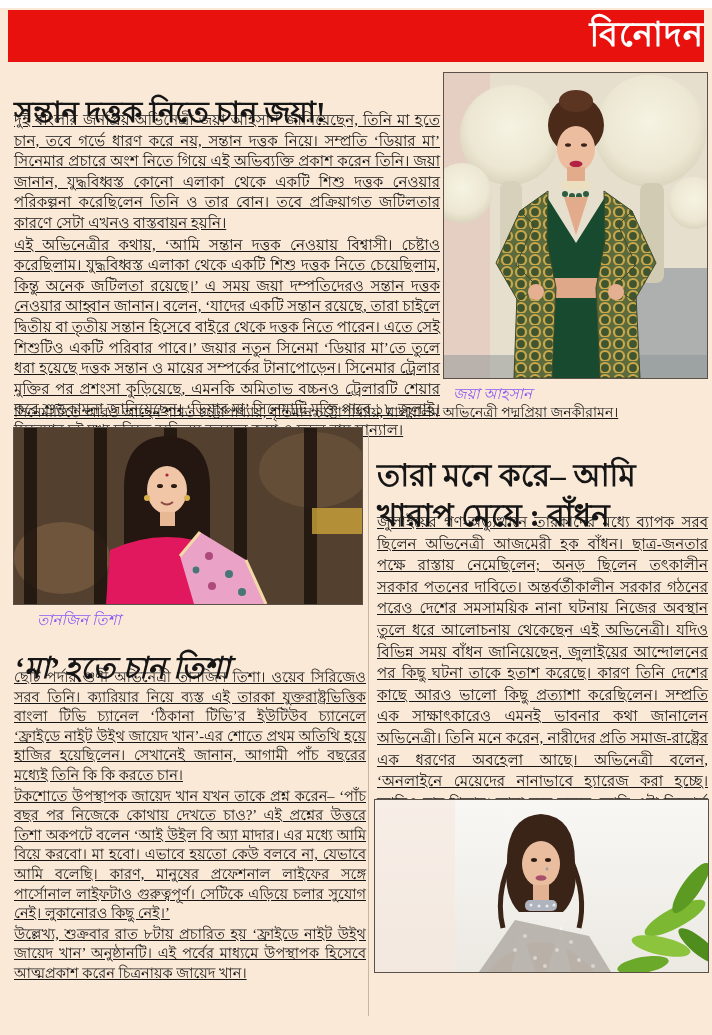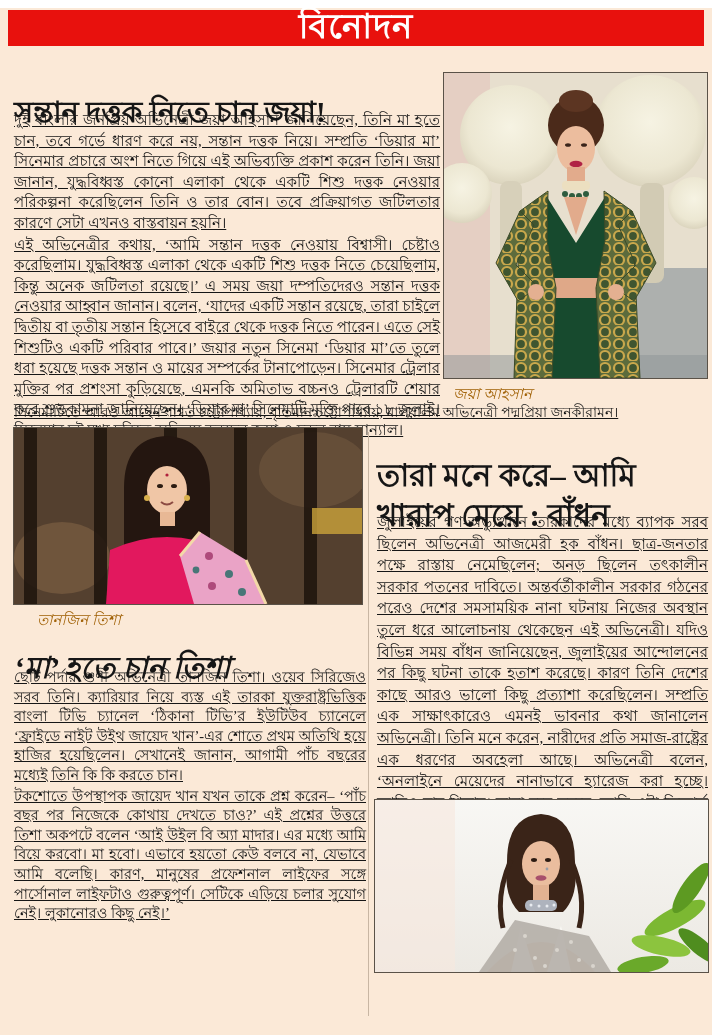--- a/index.html
+++ b/index.html
@@ -9,23 +9,23 @@
     font-family:"Liberation Serif", serif;
     color:#161616;
     overflow:hidden;
   }
   .page{
     position:absolute;left:0;top:8px;width:712px;height:1027px;
     background:#fbe9d7;
   }
   .abs{position:absolute;}
   .banner{
-    left:8px;top:2px;width:696px;height:36px;
+    left:8px;top:2px;width:696px;height:52px;
     background:#e8110d;
-    display:flex;align-items:center;justify-content:center;
+    display:flex;align-items:center;justify-content:flex-end;
   }
   .banner-title{
     color:#ffffff;font-size:34px;font-weight:bold;letter-spacing:1px;
   }
   .headline-1{
     left:14px;top:68px;width:432px;
     font-size:29px;font-weight:bold;line-height:34px;
   }
   .body-text{
     text-align:justify;
@@ -36,21 +36,21 @@
     left:14px;top:102px;width:426px;height:294px;
     font-size:15px;line-height:20.6px;
   }
   .closing-line{
     left:14px;top:394px;width:692px;height:24px;
     font-size:14px;line-height:22px;white-space:nowrap;overflow:hidden;
   }
   figure{margin:0;}
   .photo{border:1px solid #5a5248;display:block;background:#ddd;}
   .caption{
-    font-style:italic;font-size:15px;color:#a16207;margin-top:3px;
+    font-style:italic;font-size:15px;color:#8b5cf6;margin-top:3px;
   }
   .fig-jaya{left:443px;top:64px;}
   .fig-jaya .caption{padding-left:10px;}
   .fig-tisha{left:13px;top:419px;}
   .fig-tisha .caption{padding-left:4px;margin-left:20px;}
   .fig-badhon{left:374px;top:791px;}
   .fig-badhon .caption{padding-left:4px;}
   .headline-tisha{
     left:14px;top:617px;width:352px;
     font-size:30px;font-weight:bold;line-height:36px;font-style:italic;
@@ -180,20 +180,21 @@
       <path d="M186,104 L166,128 M232,132 L252,176" stroke="#f3d9a8" stroke-width="3" fill="none"></path>
     </svg>
     <figcaption class="caption">তানজিন তিশা</figcaption>
   </figure>
 
   <h2 class="abs headline-tisha">‘মা’ হতে চান তিশা</h2>
 
   <div class="abs body-text tisha-body">
     <p>ছোট পর্দার গুণী অভিনেত্রী তানজিন তিশা। ওয়েব সিরিজেও সরব তিনি। ক্যারিয়ার নিয়ে ব্যস্ত এই তারকা যুক্তরাষ্ট্রভিত্তিক বাংলা টিভি চ্যানেল ‘ঠিকানা টিভি’র ইউটিউব চ্যানেলে ‘ফ্রাইডে নাইট উইথ জায়েদ খান’-এর শোতে প্রথম অতিথি হয়ে হাজির হয়েছিলেন। সেখানেই জানান, আগামী পাঁচ বছরের মধ্যেই তিনি কি কি করতে চান।</p>
     <p>টকশোতে উপস্থাপক জায়েদ খান যখন তাকে প্রশ্ন করেন– ‘পাঁচ বছর পর নিজেকে কোথায় দেখতে চাও?’ এই প্রশ্নের উত্তরে তিশা অকপটে বলেন ‘আই উইল বি অ্যা মাদার। এর মধ্যে আমি বিয়ে করবো। মা হবো। এভাবে হয়তো কেউ বলবে না, যেভাবে আমি বলেছি। কারণ, মানুষের প্রফেশনাল লাইফের সঙ্গে পার্সোনাল লাইফটাও গুরুত্বপূর্ণ। সেটিকে এড়িয়ে চলার সুযোগ নেই। লুকানোরও কিছু নেই।’</p>
+    <p>উল্লেখ্য, শুক্রবার রাত ৮টায় প্রচারিত হয় ‘ফ্রাইডে নাইট উইথ জায়েদ খান’ অনুষ্ঠানটি। এই পর্বের মাধ্যমে উপস্থাপক হিসেবে আত্মপ্রকাশ করেন চিত্রনায়ক জায়েদ খান।</p>
   </div>
 
   <h2 class="abs headline-badhon">তারা মনে করে– আমি খারাপ মেয়ে : বাঁধন</h2>
 
   <div class="abs body-text badhon-body">জুলাইয়ের গণ-অভ্যুত্থানে তারকাদের মধ্যে ব্যাপক সরব ছিলেন অভিনেত্রী আজমেরী হক বাঁধন। ছাত্র-জনতার পক্ষে রাস্তায় নেমেছিলেন; অনড় ছিলেন তৎকালীন সরকার পতনের দাবিতে। অন্তর্বর্তীকালীন সরকার গঠনের পরেও দেশের সমসাময়িক নানা ঘটনায় নিজের অবস্থান তুলে ধরে আলোচনায় থেকেছেন এই অভিনেত্রী। যদিও বিভিন্ন সময় বাঁধন জানিয়েছেন, জুলাইয়ের আন্দোলনের পর কিছু ঘটনা তাকে হতাশ করেছে। কারণ তিনি দেশের কাছে আরও ভালো কিছু প্রত্যাশা করেছিলেন। সম্প্রতি এক সাক্ষাৎকারেও এমনই ভাবনার কথা জানালেন অভিনেত্রী। তিনি মনে করেন, নারীদের প্রতি সমাজ-রাষ্ট্রের এক ধরণের অবহেলা আছে। অভিনেত্রী বলেন, ‘অনলাইনে মেয়েদের নানাভাবে হ্যারেজ করা হচ্ছে। আমিও যার শিকার। তারা মনে করছে, আমি এটা ডিজার্ভ করি। কারণ, আমি একটা খারাপ মেয়ে....!’</div>
 
   <figure class="abs fig-badhon">
     <svg class="photo" width="333" height="172" viewBox="0 0 333 172">
       <defs>
         <linearGradient id="sky" x1="0" y1="0" x2="0" y2="1">

